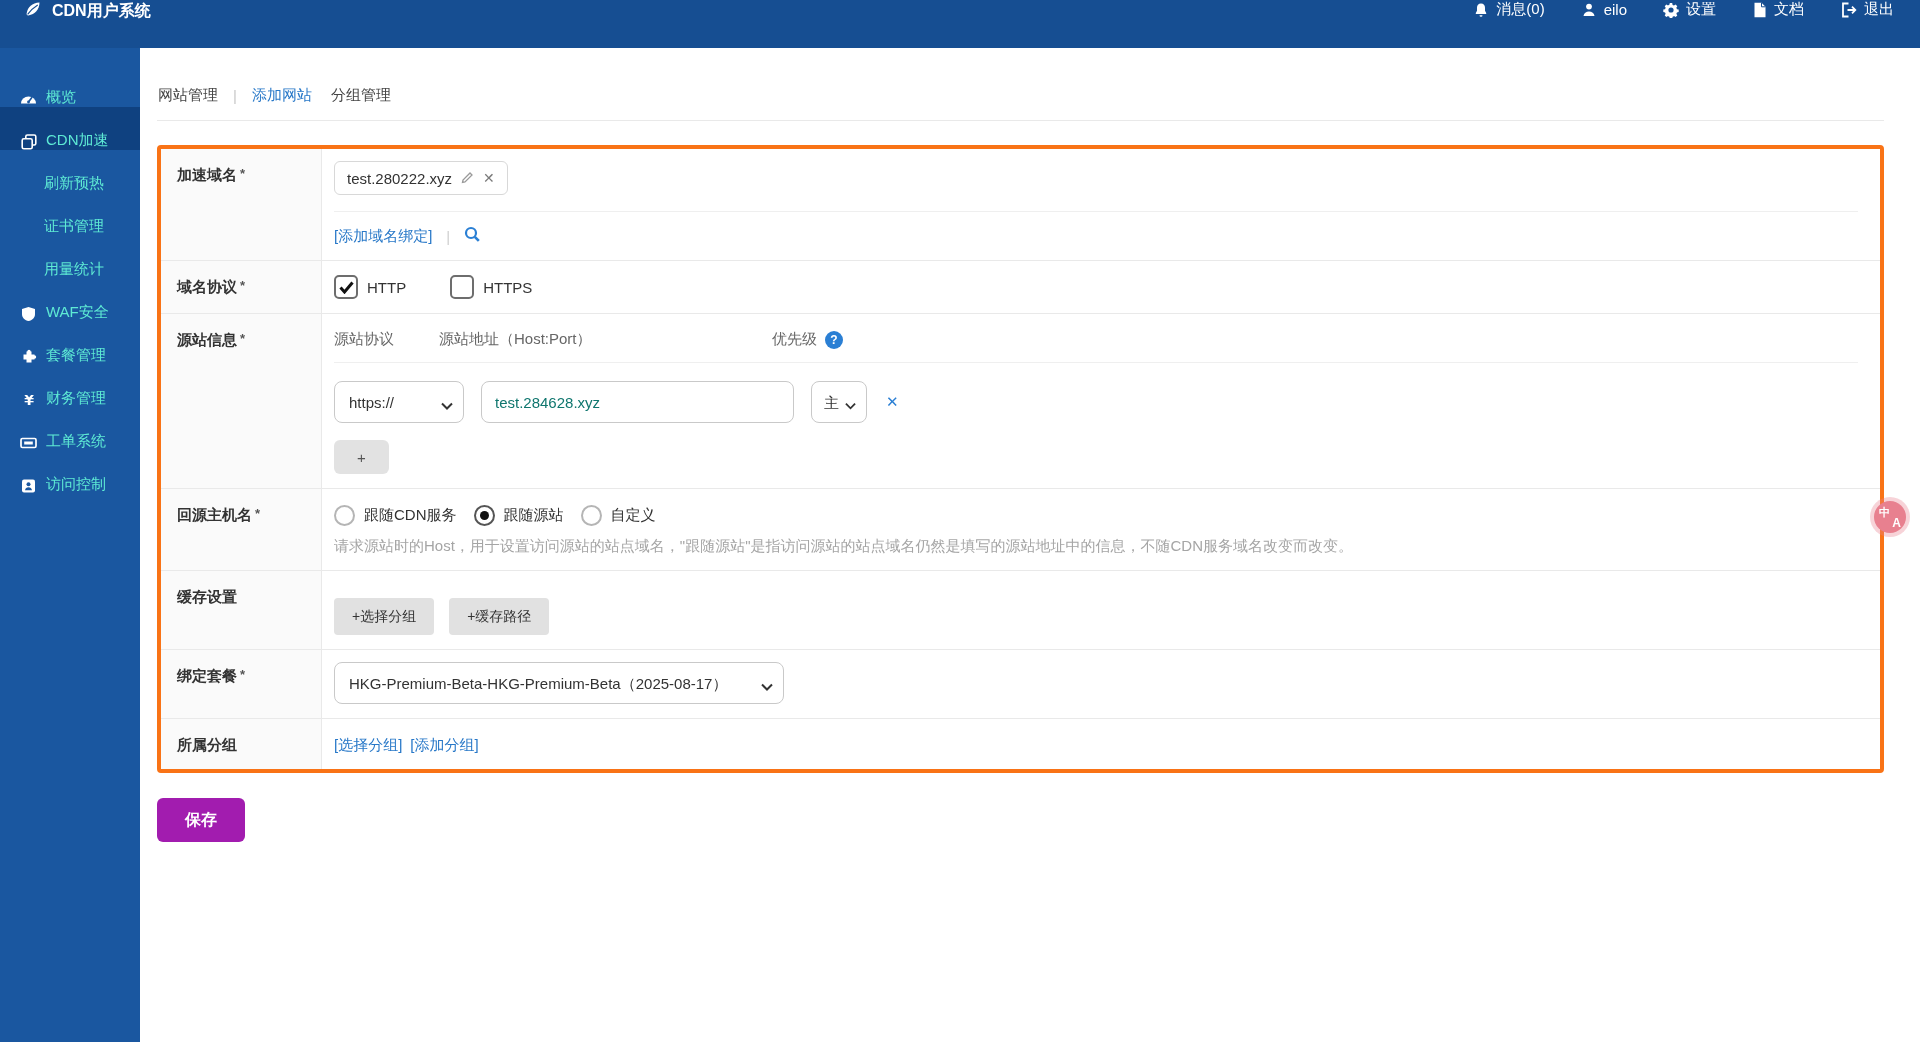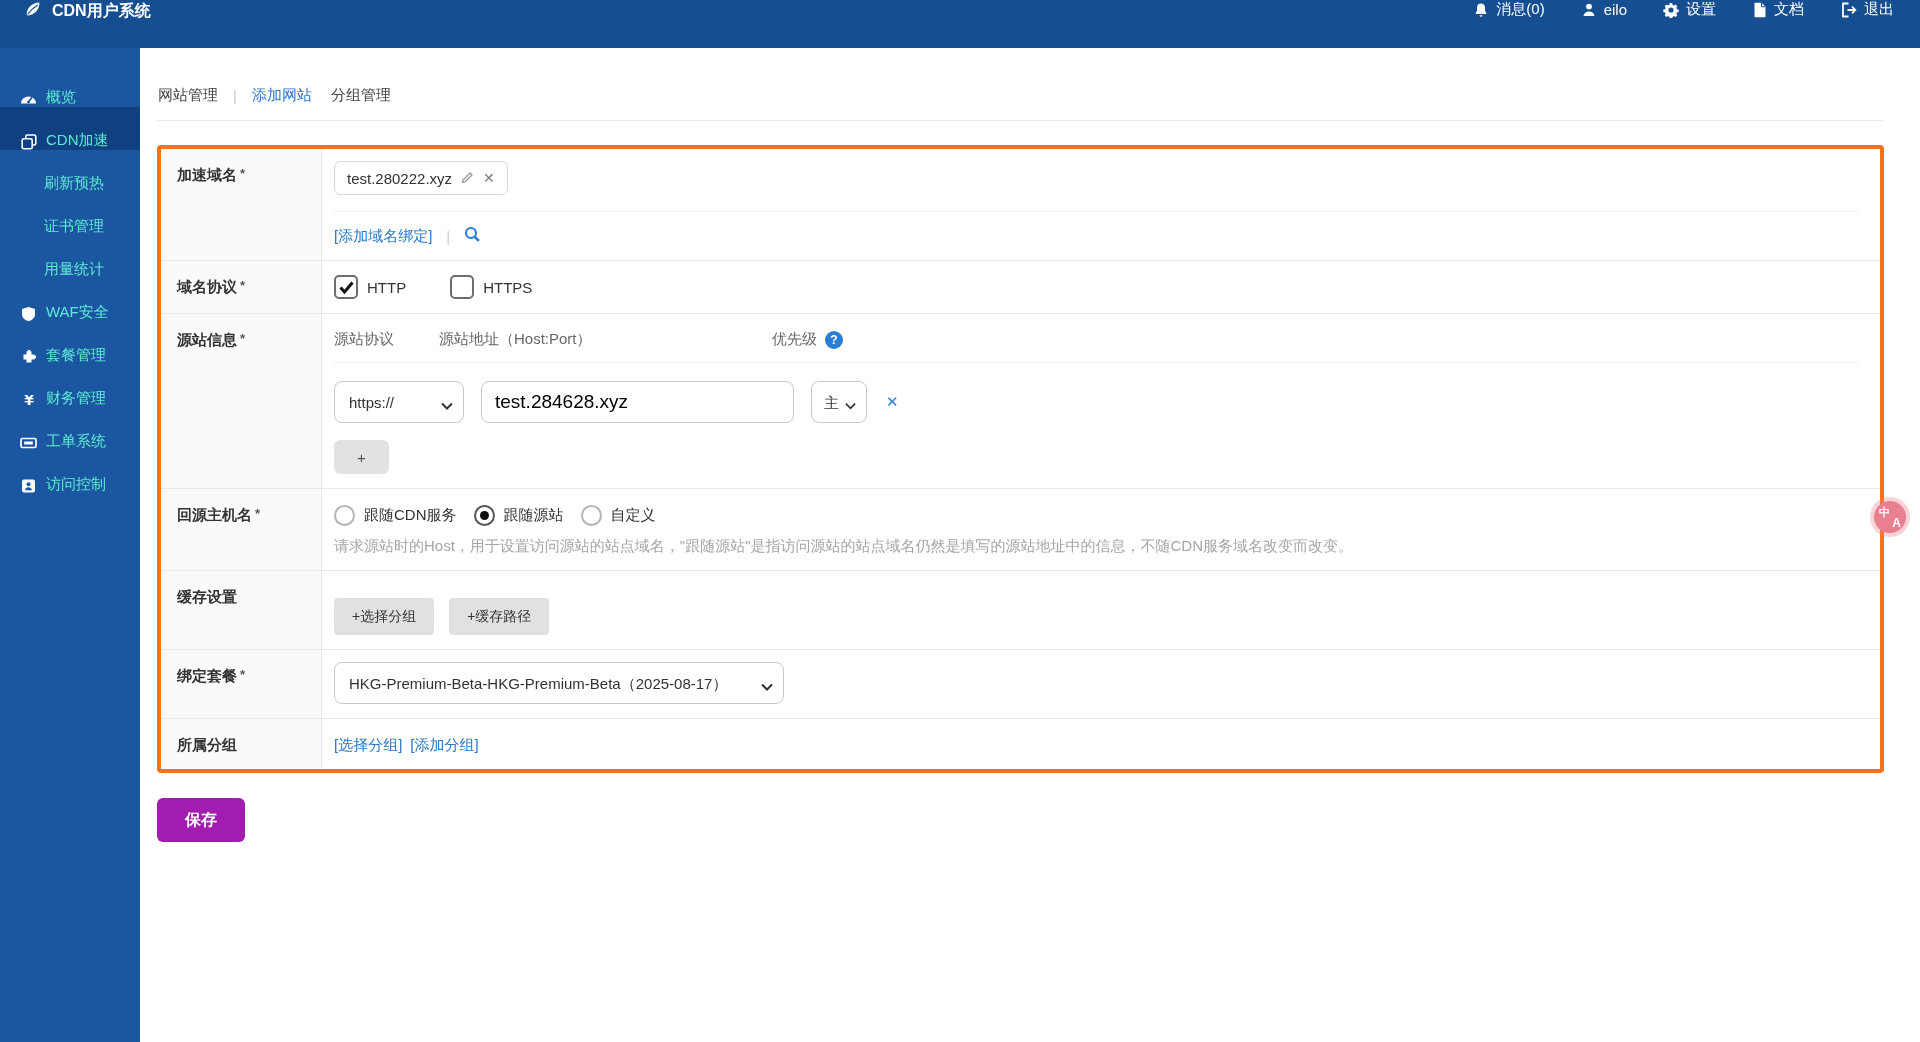--- a/index.html
+++ b/index.html
@@ -69,22 +69,22 @@
   .oh-priority { display:flex; align-items:center; gap:8px; }
   .q-icon { width:18px; height:18px; border-radius:50%; background:#2a7fd4; color:#fff; font-size:12px; font-weight:bold;
     display:inline-flex; align-items:center; justify-content:center; cursor:pointer; }
   .origin-hr { margin-top:13px; border:none; border-top:1px solid #efefef; }
   .origin-controls { margin-top:18px; display:flex; align-items:center; }
   .sel-wrap { position:relative; display:inline-block; }
   select { appearance:none; -webkit-appearance:none; height:42px; border:1px solid #c9c9c9; border-radius:8px;
     background:#fff; font-family:inherit; font-size:15px; color:#333; padding:0 30px 0 14px; cursor:pointer; }
   .sel-chevron { position:absolute; right:11px; top:15px; pointer-events:none; }
   .sel-proto select { width:130px; }
-  .txt-input { height:42px; width:313px; border:1px solid #c9c9c9; border-radius:8px; padding:0 13px; font-size:19px;
-    font-family:inherit; color:#000000; margin-left:17px; }
+  .txt-input { height:42px; width:313px; border:1px solid #c9c9c9; border-radius:8px; padding:0 13px; font-size:15px;
+    font-family:inherit; color:#0f766e; margin-left:17px; }
   .sel-pri { margin-left:17px; }
   .sel-pri select { width:56px; padding:0 22px 0 12px; }
   .row-x { margin-left:19px; color:#2a7fd4; font-weight:bold; font-size:15px; cursor:pointer; }
   .plus-btn { margin-top:17px; width:55px; height:34px; background:#e2e2e2; border:none; border-radius:6px;
     color:#555; font-size:15px; cursor:pointer; }
 
   
   .cache-btns { display:flex; gap:15px; margin-top:15px; }
   .gray-btn { height:37px; padding:0 18px; background:#e1e1e1; border:none; border-radius:4px; color:#333;
     font-size:14px; font-family:inherit; cursor:pointer; }

